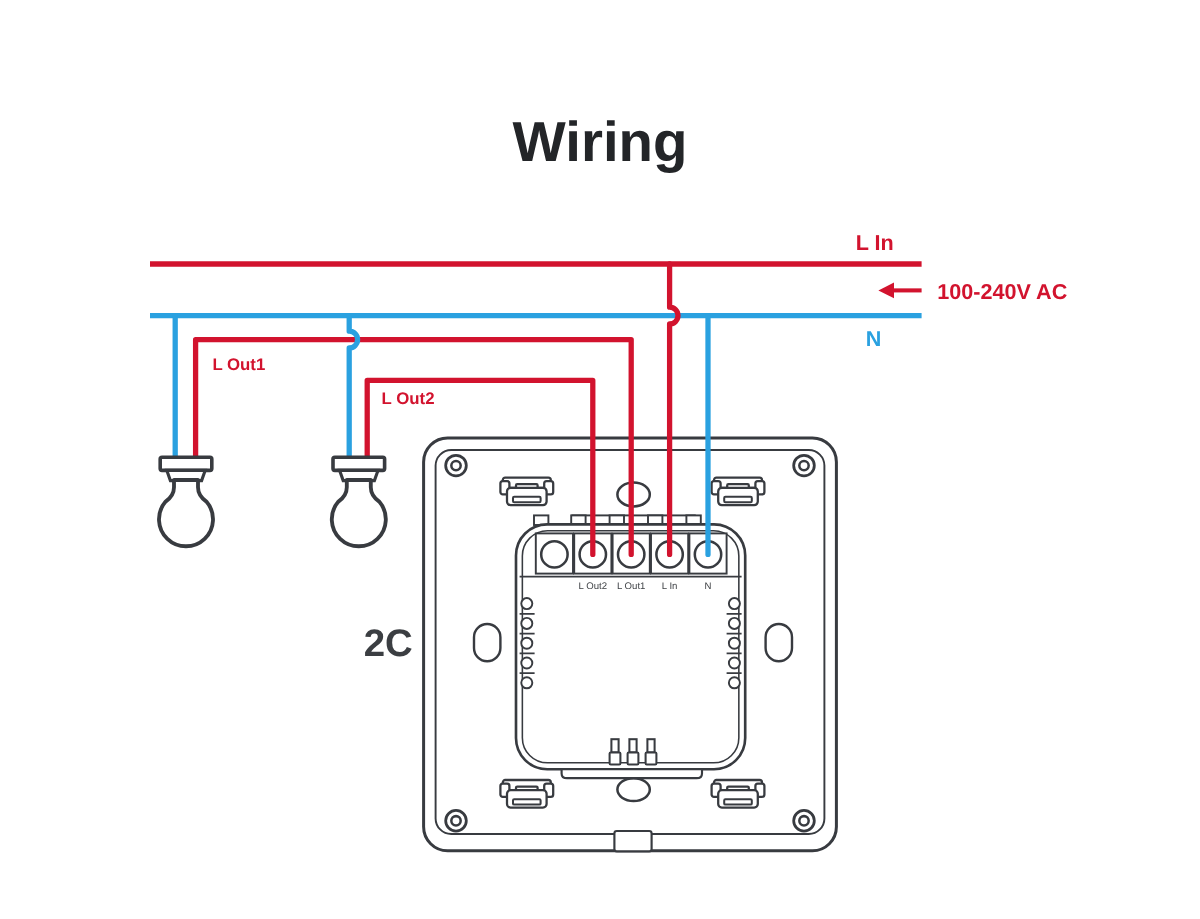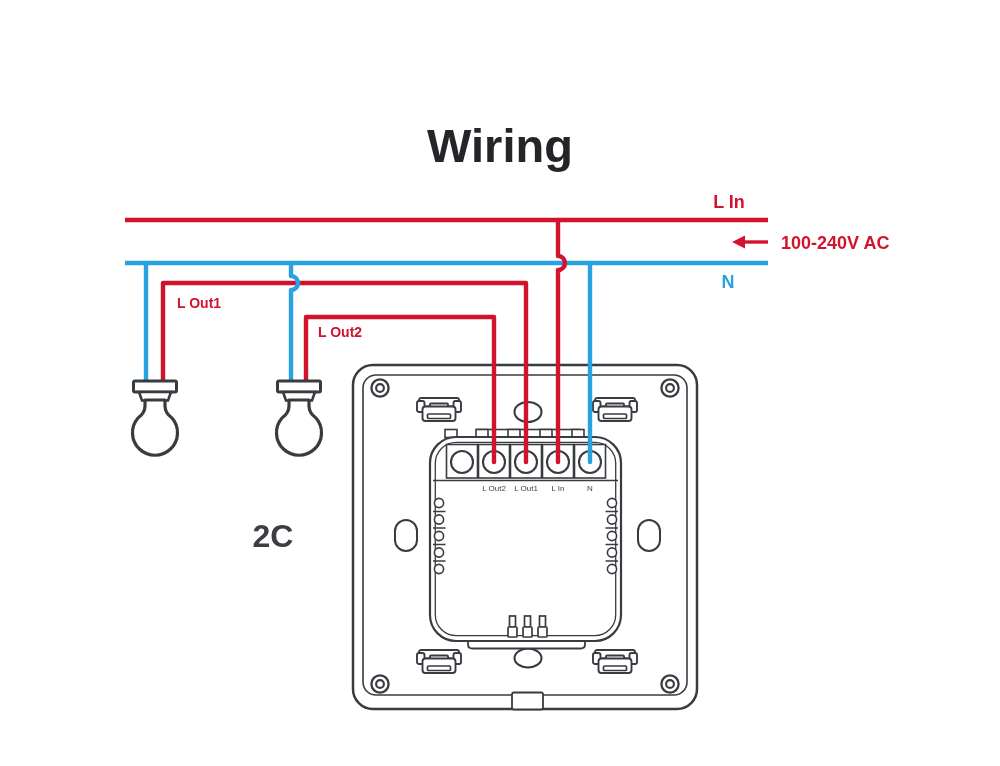--- a/index.html
+++ b/index.html
@@ -1,20 +1,20 @@
 <!DOCTYPE html>
 <html><head>
 <meta charset="utf-8">
 <style>
   html,body{margin:0;padding:0;background:#ffffff;}
   #stage{position:relative;width:1000px;height:766px;background:#ffffff;overflow:hidden;
          font-family:"Liberation Sans", sans-serif;}
   #title{position:absolute;left:0;top:90px;width:1000px;text-align:center;
-         font-size:47px;font-weight:800;color:#232528;letter-spacing:0px;margin-top:28px;}
-  #variant{position:absolute;left:228px;top:518px;width:90px;text-align:center;
+         font-size:47px;font-weight:800;color:#232528;letter-spacing:0px;}
+  #variant{position:absolute;left:254px;top:518px;width:90px;text-align:right;
          font-size:32px;font-weight:600;color:#3b3e42;}
   svg{position:absolute;left:0;top:0;}
   svg text{font-family:"Liberation Sans", sans-serif;}
   .wire{fill:none;stroke-width:4.4;}
   .wire.live{stroke:#d2132e;}
   .wire.neutral{stroke:#2aa1e0;}
   .drop{stroke-linecap:round;stroke-linejoin:round;}
   .ln-f{fill:#ffffff;stroke:#383b40;}
   .ln-n{fill:none;stroke:#383b40;}
   .lbl-live{fill:#d2132e;font-weight:bold;}

